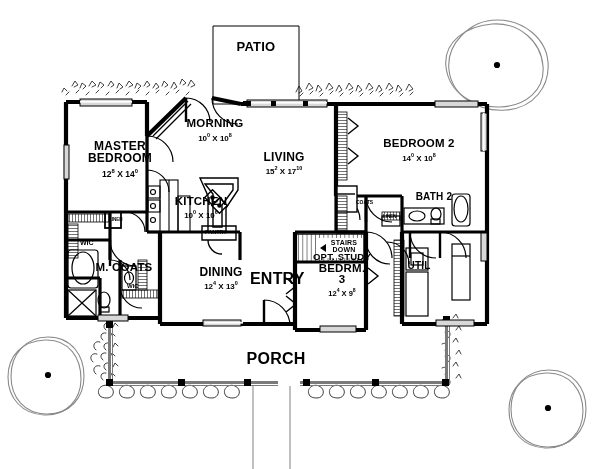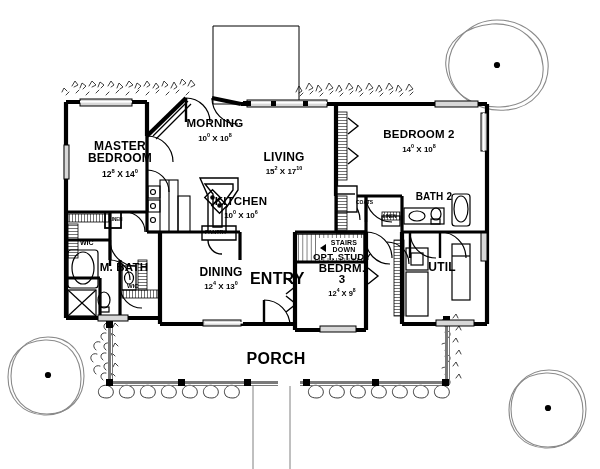--- a/index.html
+++ b/index.html
@@ -356,20 +356,23 @@
     </g>
 
     <g stroke="#000" stroke-width="1.2" fill="none">
       <path d="M150 133 L186 98"></path>
       <path d="M153 136 L188 101"></path>
       <path d="M156 139 L191 104"></path>
     </g>
 
   </svg>
 
+  <div class="room-label" style="left:212px; top:40px; width:88px; font-size:13px;">
+    <span class="room-name">PATIO</span>
+  </div>
 
   <div class="room-label" style="left:75px; top:140px; width:90px; font-size:12px;">
     <span class="room-name">MASTER</span>
     <span class="room-name">BEDROOM</span>
     <span class="room-dim" style="font-size:8.5px; margin-top:5px;">
       <span>12</span><span class="sup">8</span>
       <span> X </span>
       <span>14</span><span class="sup">0</span>
     </span>
   </div>
@@ -385,60 +388,60 @@
 
   <div class="room-label" style="left:250px; top:151px; width:68px; font-size:12px;">
     <span class="room-name">LIVING</span>
     <span class="room-dim" style="font-size:8px; margin-top:3px;">
       <span>15</span><span class="sup">2</span>
       <span> X </span>
       <span>17</span><span class="sup">10</span>
     </span>
   </div>
 
-  <div class="room-label" style="left:372px; top:129px; width:94px; font-size:11.5px;">
+  <div class="room-label" style="left:372px; top:138px; width:94px; font-size:11.5px;">
     <span class="room-name">BEDROOM 2</span>
     <span class="room-dim" style="font-size:8px; margin-top:3px;">
       <span>14</span><span class="sup">0</span>
       <span> X </span>
       <span>10</span><span class="sup">8</span>
     </span>
   </div>
 
-  <div class="room-label" style="left:167px; top:196px; width:68px; font-size:11.5px;margin-left:40px;">
+  <div class="room-label" style="left:167px; top:196px; width:68px; font-size:11.5px;">
     <span class="room-name">KITCHEN</span>
     <span class="room-dim" style="font-size:8px; margin-top:2px;">
       <span>10</span><span class="sup">0</span>
       <span> X </span>
       <span>10</span><span class="sup">6</span>
     </span>
   </div>
 
   <div class="room-label" style="left:405px; top:192px; width:58px; font-size:10px;">
     <span class="room-name">BATH 2</span>
   </div>
 
   <div class="room-label" style="left:90px; top:262px; width:68px; font-size:11.5px;">
-    <span class="room-name">M. BATH</span>
+    <span class="room-name">M. COATS</span>
   </div>
 
   <div class="room-label" style="left:186px; top:266px; width:70px; font-size:12px;">
     <span class="room-name">DINING</span>
     <span class="room-dim" style="font-size:8px; margin-top:3px;">
       <span>12</span><span class="sup">4</span>
       <span> X </span>
       <span>13</span><span class="sup">0</span>
     </span>
   </div>
 
   <div class="room-label" style="left:250px; top:271px; width:50px; font-size:16px;">
     <span class="room-name">ENTRY</span>
   </div>
 
-  <div class="room-label" style="left:424px; top:261px; width:36px; font-size:12px;">
+  <div class="room-label" style="left:401px; top:261px; width:36px; font-size:10px;">
     <span class="room-name">UTIL</span>
   </div>
 
   <div class="room-label" style="left:243px; top:351px; width:66px; font-size:16px;">
     <span class="room-name">PORCH</span>
   </div>
 
   <div class="room-label" style="left:304px; top:252px; width:76px; font-size:9.5px;">
     <span class="room-name">OPT. STUDY</span>
     <span class="room-name" style="font-size:11.5px; margin-top:1px;">BEDRM.</span>

